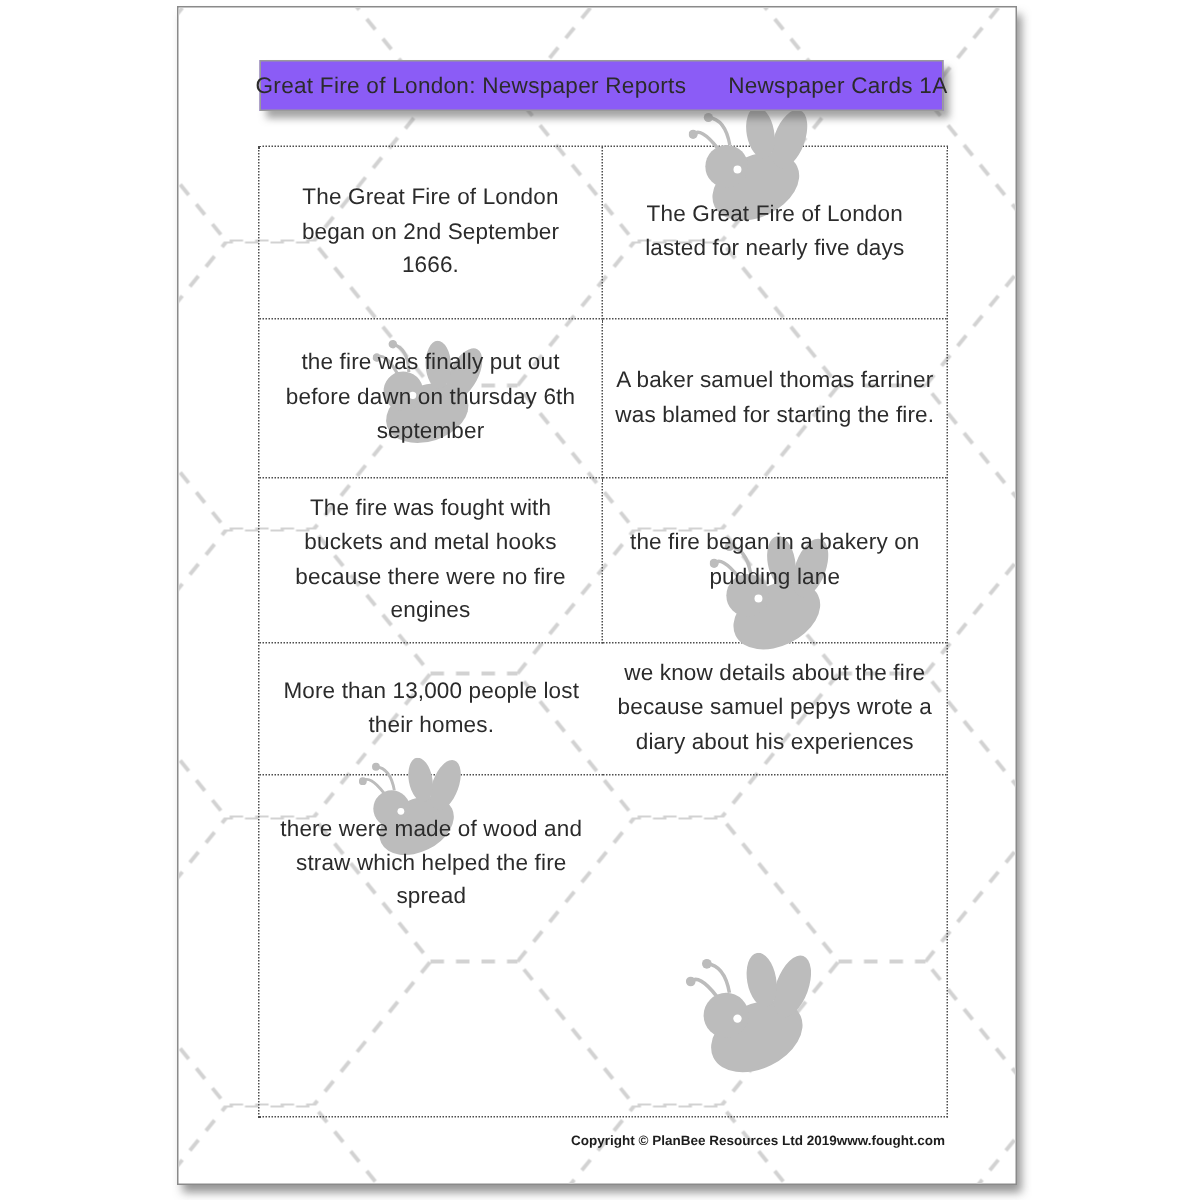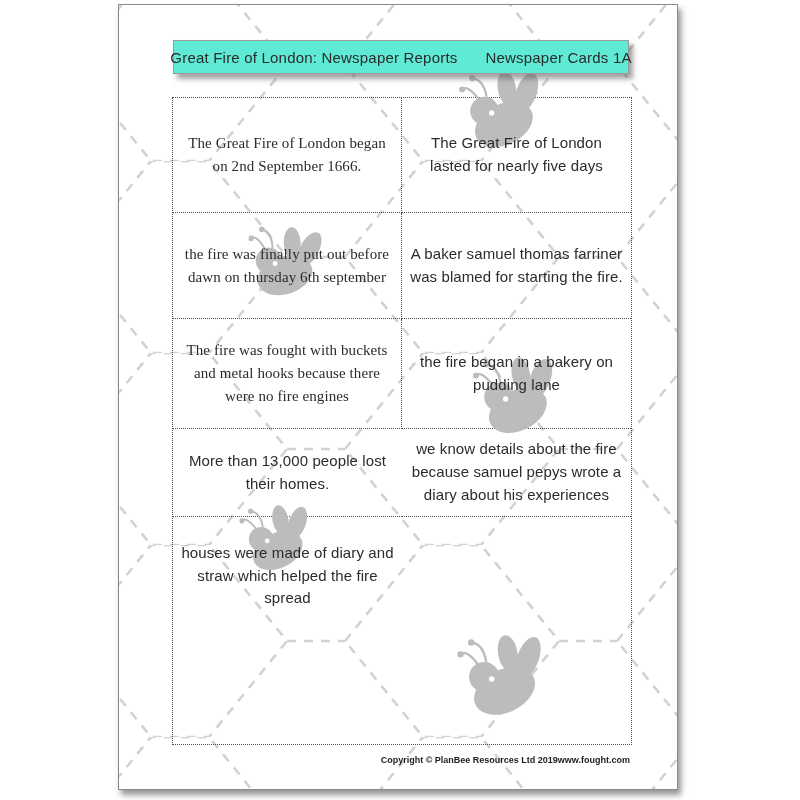--- a/index.html
+++ b/index.html
@@ -24,21 +24,21 @@
 
   .honeycomb {
     position: absolute; left: 0; top: 0; z-index: 0;
   }
 
   
   .title-bar {
     position: absolute; z-index: 4;
     left: 54px; top: 35px;
     width: 456px; height: 34px;
-    background: #5eead4;
+    background: #8b5cf6;
     border: 1px solid #9a9a9a;
     box-shadow: 4px 5px 5px rgba(90,90,90,0.55);
     display: flex; align-items: center; justify-content: center;
     gap: 28px;
     font-size: 15px; color: #2b2b2b;
     letter-spacing: 0.2px;
     white-space: nowrap;
   }
 
   
@@ -49,21 +49,21 @@
     border: 1px dotted #4d4d4d;
     display: grid;
     grid-template-columns: 1fr 1fr;
     grid-template-rows: 115px 106px 110px 88px 118px 105px;
   }
   .cell {
     display: flex; align-items: center; justify-content: center;
     padding: 4px 8px;
     background: transparent;
   }
-  .cell.col-left  { border-right: 1px dotted #4d4d4d; font-family: Liberation Serif, serif; }
+  .cell.col-left  { border-right: 1px dotted #4d4d4d; }
   .cell.row-mid   { border-bottom: 1px dotted #4d4d4d; }
   .cell p {
     position: relative; z-index: 3;
     text-align: center;
     font-size: 15px;
     line-height: 1.52;
     color: #2b2b2b;
     letter-spacing: 0.1px;
   }
 
@@ -175,21 +175,21 @@
       <div class="cell col-right row-mid">
           <p>the fire began in a bakery on pudding lane</p>
         </div>
       <div class="cell col-right row-mid">
           <p>More than 13,000 people lost their homes.</p>
         </div>
       <div class="cell col-right row-mid">
           <p>we know details about the fire because samuel pepys wrote a diary about his experiences</p>
         </div>
       <div class="cell col-right">
-          <p>houses were made of diary and straw which helped the fire spread</p>
+          <p>there were made of wood and straw which helped the fire spread</p>
         </div>
     </div>
 
     <div class="footer">
       <span>Copyright © PlanBee Resources Ltd 2019</span>
       <span>www.fought.com</span>
     </div>
 
   </div>
 </div>

